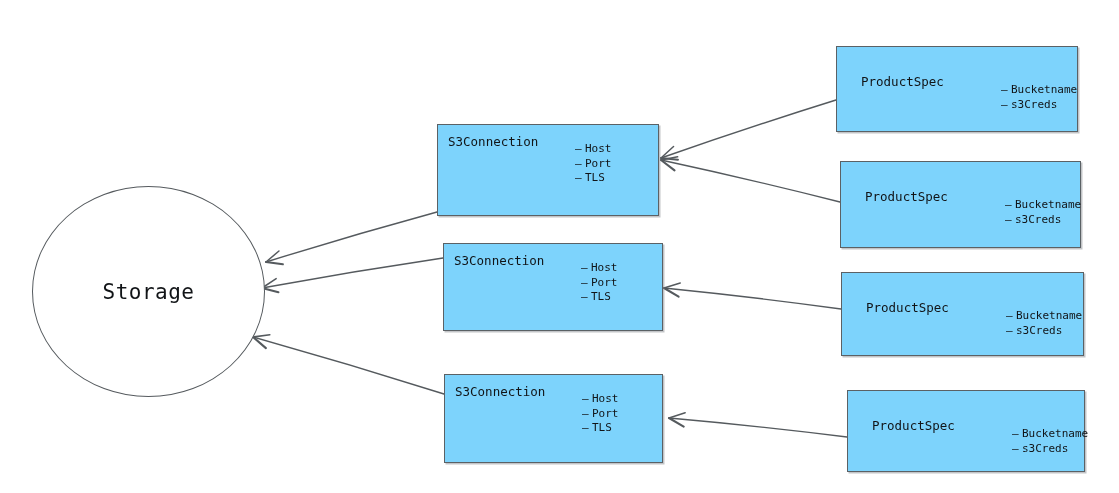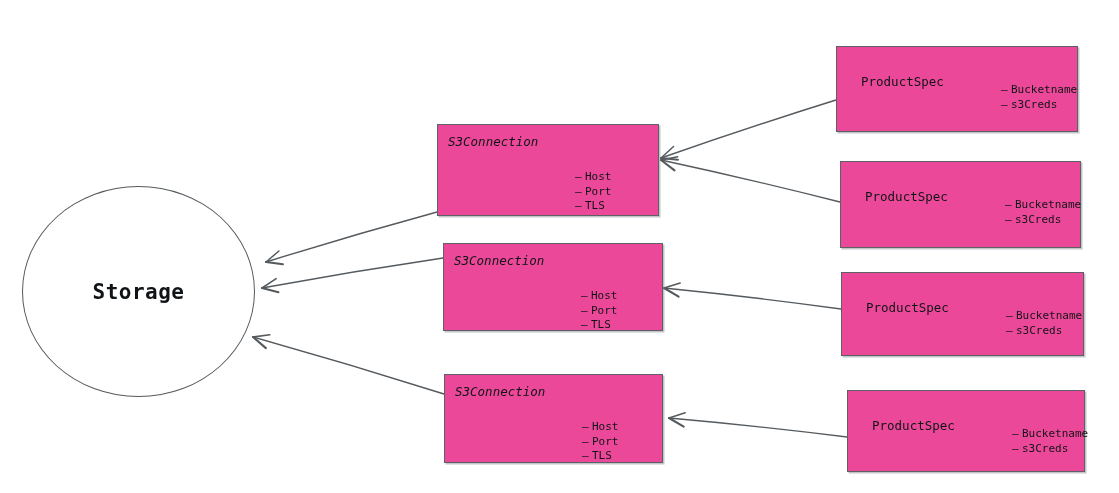--- a/index.html
+++ b/index.html
@@ -35,21 +35,21 @@
   }
   .node-circle .circle-label {
     font-size: 21px;
     color: #111417;
     letter-spacing: 0.5px;
     font-family: "DejaVu Sans Mono", "Liberation Mono", monospace;
   }
   
   .node-box {
     position: absolute;
-    background: #ec4899;
+    background: #7dd3fc;
     border: 1.4px solid #5b6165;
     box-shadow: 1.5px 1.5px 0 rgba(120,125,130,0.45);
     box-sizing: border-box;
   }
   .node-box .box-title {
     position: absolute;
     font-size: 12.5px;
     color: #111417;
     white-space: nowrap;
   }
@@ -61,22 +61,22 @@
     white-space: nowrap;
   }
   .node-box .box-fields .field-row {
     display: block;
   }
   .node-box .box-fields .dash {
     display: inline-block;
     width: 10px;
   }
   
-  .s3conn .box-title { left: 10px; top: 9px; font-style: italic; }
-  .s3conn .box-fields { left: 137px; top: 17px; margin-top: 28px; }
+  .s3conn .box-title { left: 10px; top: 9px; }
+  .s3conn .box-fields { left: 137px; top: 17px; }
   .prodspec .box-title { left: 24px; top: 27px; }
   .prodspec .box-fields { left: 164px; top: 36px; }
 </style>
 </head>
 <body>
 
 <div id="canvas">
 
   <svg id="wires" viewBox="0 0 1119 493" xmlns="http://www.w3.org/2000/svg">
       <g>
@@ -109,21 +109,21 @@
         <path d="M 664 288 L 678.5976972996099 296.71247574165704" fill="none" stroke="#555a5e" stroke-width="2.1" stroke-linecap="round"></path>
         <path d="M 664 288 L 680.2311054093116 282.94517881702853" fill="none" stroke="#555a5e" stroke-width="1.5" stroke-linecap="round"></path>
       </g>
       <g>
         <path d="M 847 437 Q 758.1698218022844 425.90903785228284 669 418" fill="none" stroke="#555a5e" stroke-width="1.4" stroke-linecap="round"></path>
         <path d="M 669 418 L 683.6990853440326 426.54030971621313" fill="none" stroke="#555a5e" stroke-width="2.1" stroke-linecap="round"></path>
         <path d="M 669 418 L 685.170575913609 412.7547664854452" fill="none" stroke="#555a5e" stroke-width="1.5" stroke-linecap="round"></path>
       </g>
     </svg>
 
-  <div class="node-circle" id="node-storage" style="left: 22px; top: 186px; width: 231px; height: 209px; font-weight: bold;">
+  <div class="node-circle" id="node-storage" style="left: 32px; top: 186px; width: 231px; height: 209px;">
     <span class="circle-label">Storage</span>
   </div>
 
   <div class="node-box s3conn" id="s3-0" style="left: 437px; top: 124px; width: 222px; height: 92px;">
     <span class="box-title">S3Connection</span>
     <span class="box-fields">
         <span class="field-row"><span class="dash">–</span><span>Host</span></span>
         <span class="field-row"><span class="dash">–</span><span>Port</span></span>
         <span class="field-row"><span class="dash">–</span><span>TLS</span></span>
       </span>

